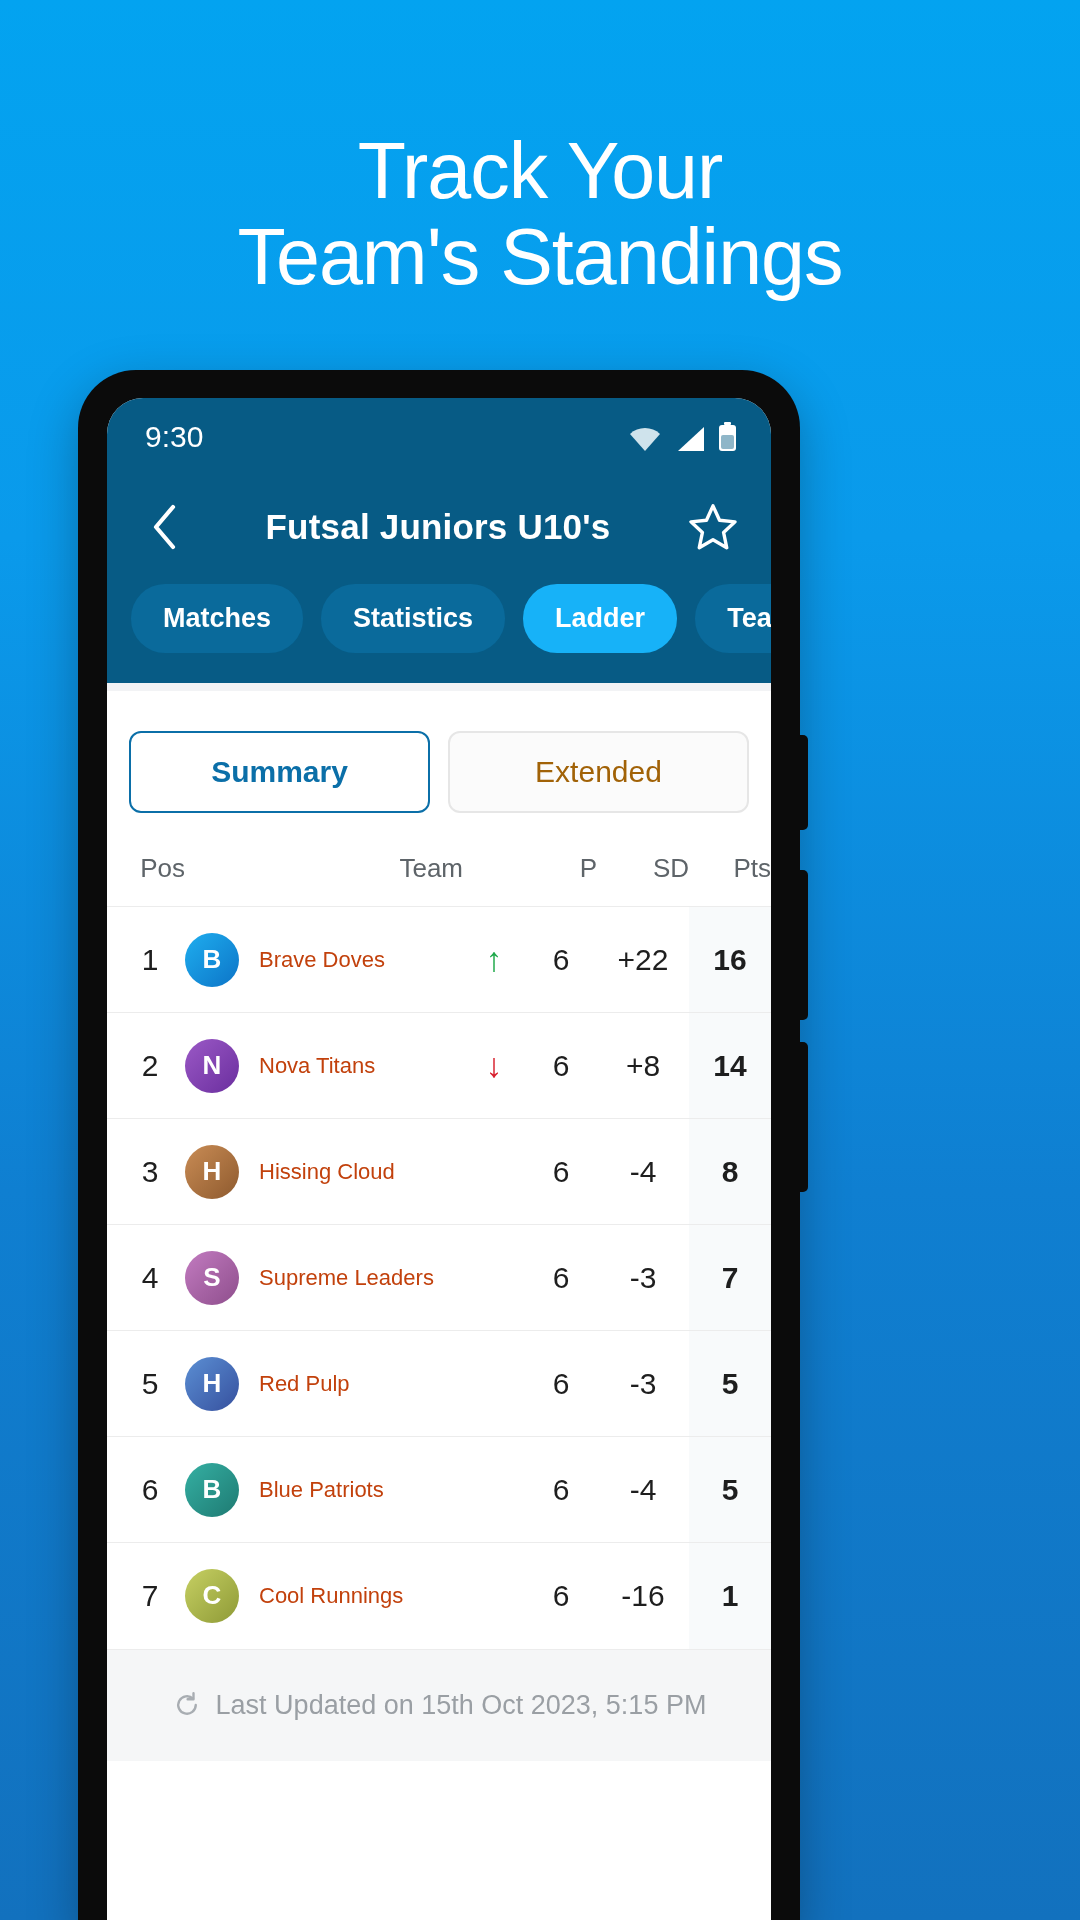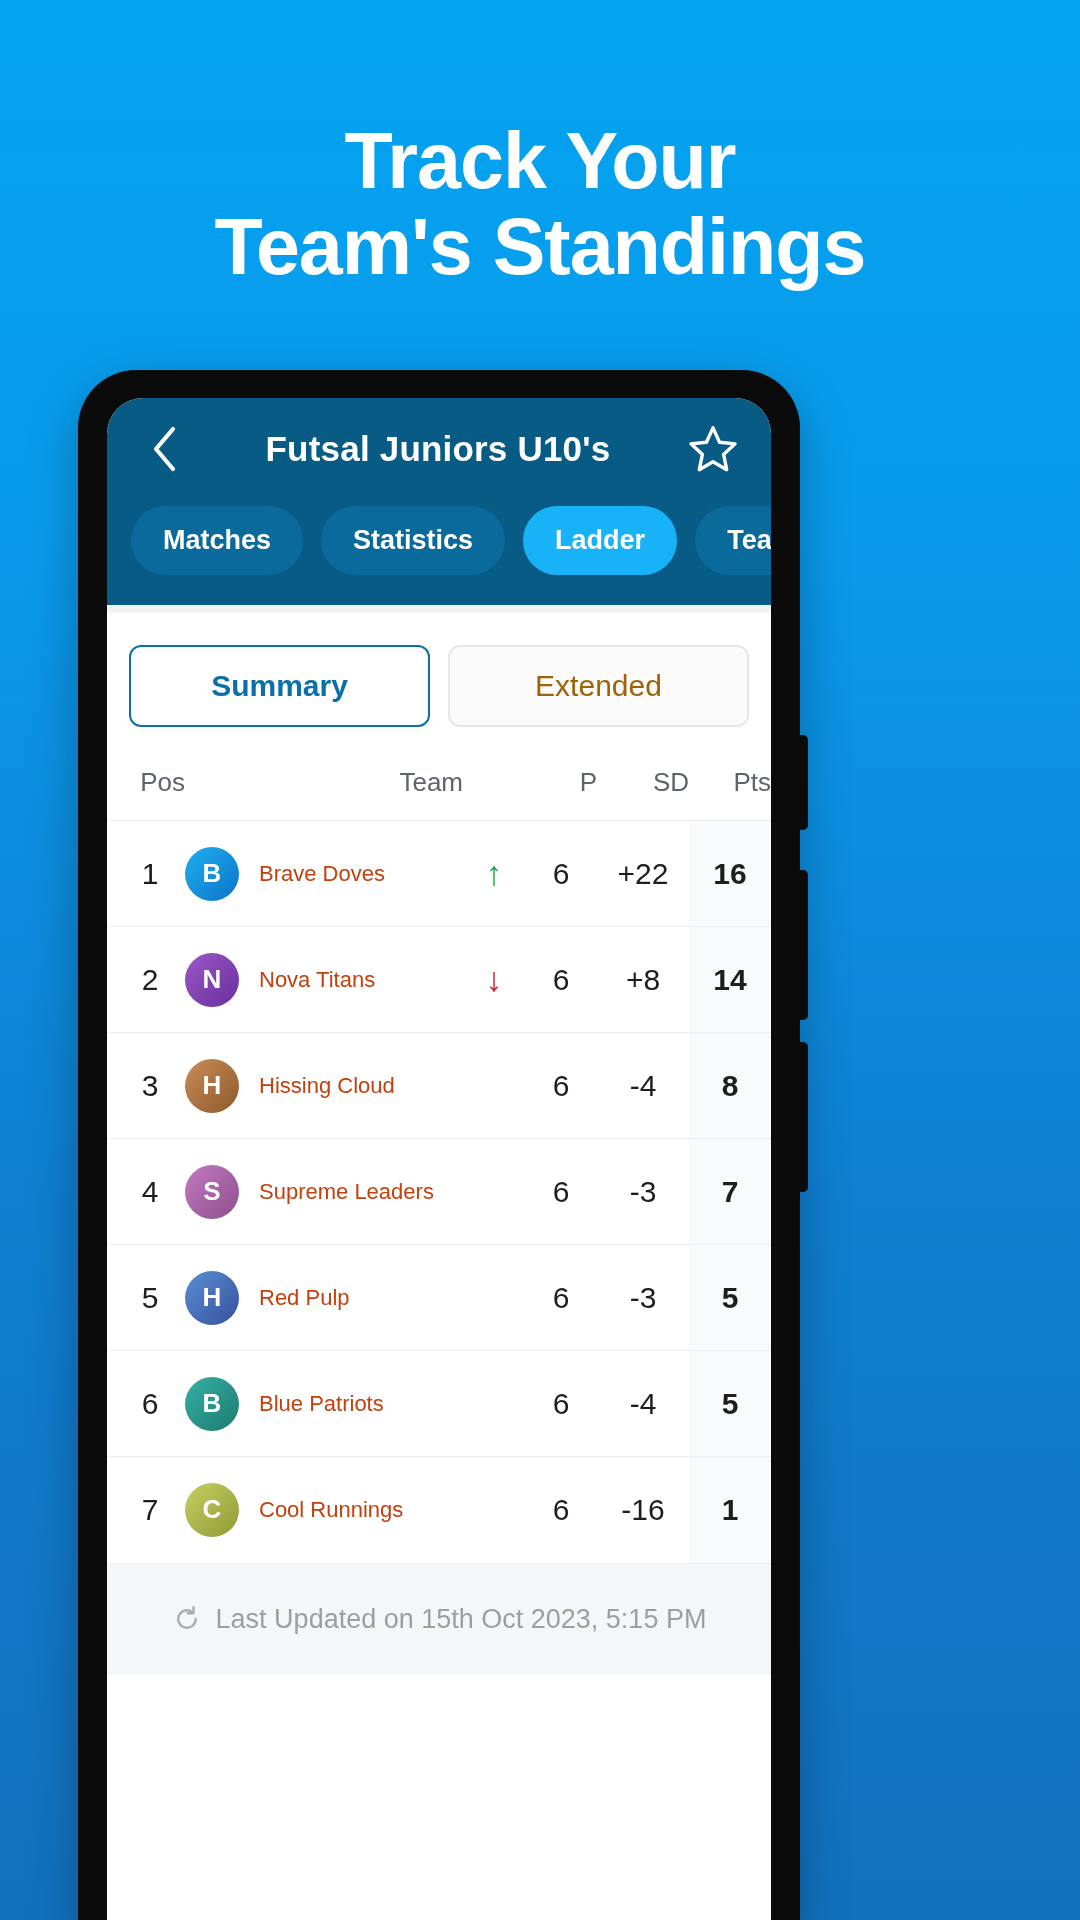--- a/index.html
+++ b/index.html
@@ -9,25 +9,25 @@
     overflow:hidden;
   }
   body {
     background: linear-gradient(180deg, #03A3F0 0%, #0A9AEB 28%, #0F7FD1 62%, #1271BE 100%);
     position:relative;
   }
 
   
   .promo {
     position:absolute;
-    top:118px; left:0; right:0;
+    top:128px; left:0; right:0;
     text-align:center;
     color:#ffffff;
     font-size:79px;
-    font-weight:bold;
+    font-weight:normal;
     line-height:1.09;
     letter-spacing:-1px;
   }
   .promo .l2 { display:block; }
 
   
   .phone {
     position:absolute;
     left:78px;
     top:370px;
@@ -121,20 +121,21 @@
     display:flex;
     gap:18px;
     padding:32px 22px 26px 22px;
   }
   .seg {
     flex:1 1 0;
     text-align:center;
     font-size:30px;
     padding:22px 0;
     border-radius:12px;
+    margin-top:8px;
   }
   .seg.on {
     color:#0B6FA8;
     border:2.5px solid #0B6FA8;
     font-weight:600;
     background:#ffffff;
   }
   .seg.off {
     color:#a16207;
     border:2px solid #E6E6E6;
@@ -207,20 +208,36 @@
 <div class="phone">
 
   <div class="phone-btn btn-a"></div>
   <div class="phone-btn btn-b"></div>
   <div class="phone-btn btn-c"></div>
 
   <div class="screen">
 
     <div class="appbar">
 
+      <div class="statusbar">
+        <div class="clock">9:30</div>
+        <div class="sysicons">
+          <svg class="ic-wifi" width="34" height="26" viewBox="0 0 34 26">
+            <path d="M17 25 L2 8 A22 22 0 0 1 32 8 Z" fill="#cfe3ec"></path>
+          </svg>
+          <svg class="ic-signal" width="32" height="26" viewBox="0 0 32 26">
+            <path d="M30 1 L30 25 L4 25 Z" fill="#ffffff"></path>
+          </svg>
+          <svg class="ic-batt" width="19" height="30" viewBox="0 0 19 30">
+            <rect x="6" y="0" width="7" height="3" rx="1" fill="#ffffff"></rect>
+            <rect x="1" y="3" width="17" height="26" rx="3" fill="#ffffff"></rect>
+            <rect x="3" y="13" width="13" height="14" rx="2" fill="#8fb6c8"></rect>
+          </svg>
+        </div>
+      </div>
 
       <div class="titlebar">
         <div class="back-btn">
           <svg width="28" height="46" viewBox="0 0 28 46">
             <path d="M22 3 L5 23 L22 43" fill="none" stroke="#ffffff" stroke-width="4.2" stroke-linecap="round" stroke-linejoin="round"></path>
           </svg>
         </div>
         <div class="title">Futsal Juniors U10's</div>
         <div class="star-btn">
           <svg width="56" height="54" viewBox="0 0 24 24">

